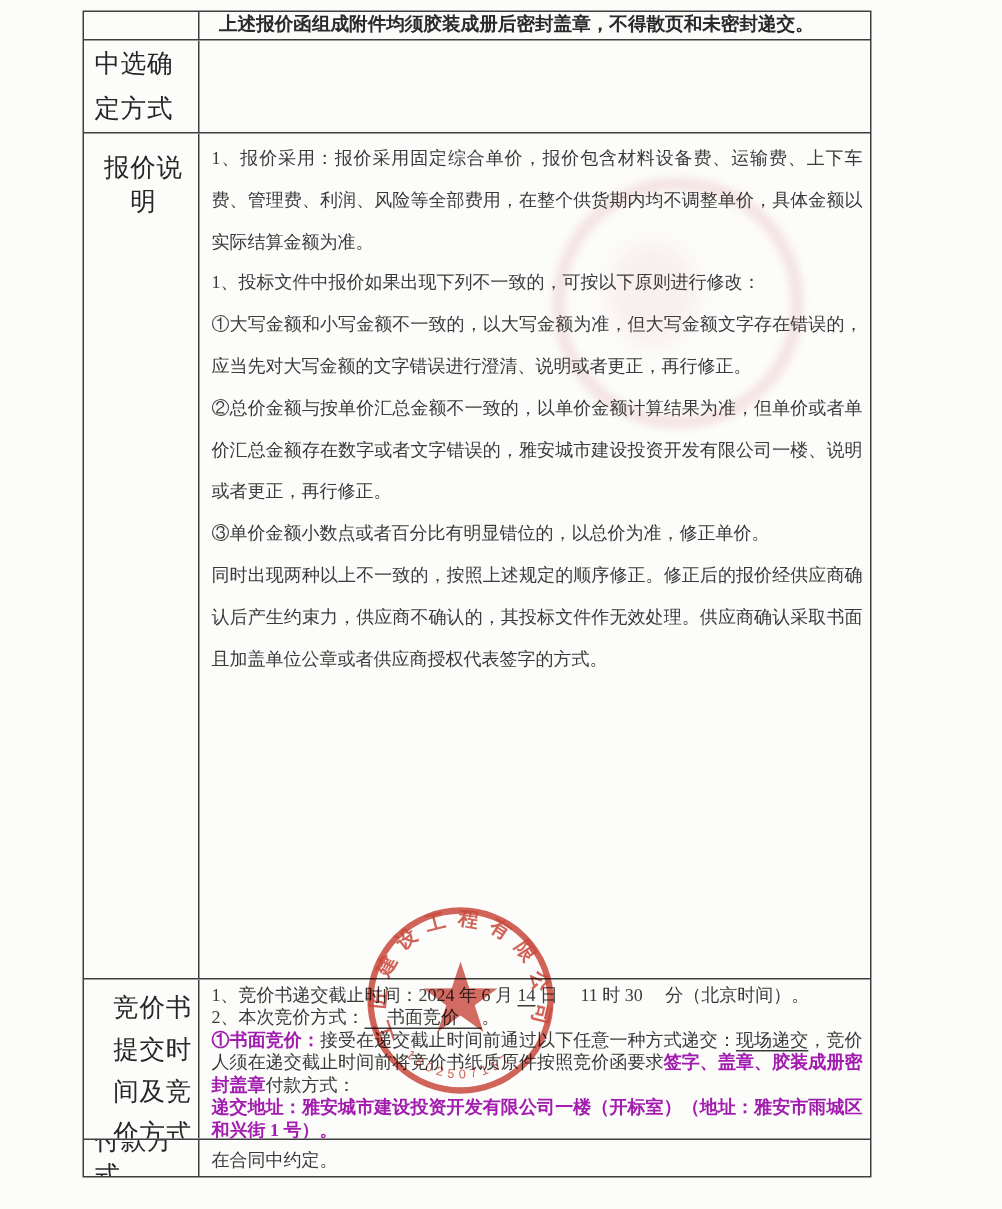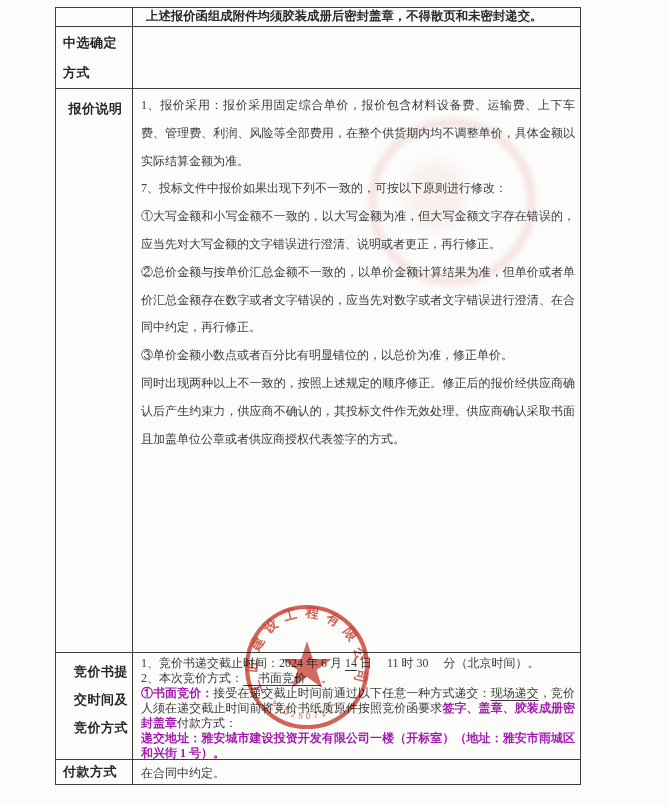--- a/index.html
+++ b/index.html
@@ -15,21 +15,21 @@
   .doc-table{
     position:absolute;left:55px;top:7px;width:524px;
     border:1.6px solid #3e3e3e;
     background:transparent;
   }
   .row{display:flex;box-sizing:border-box;overflow:hidden;}
   .row + .row{border-top:1.6px solid #3e3e3e;}
   .label-cell{
     flex:0 0 77px;width:77px;box-sizing:border-box;
     border-right:1.6px solid #3e3e3e;
-    font-weight:bold;font-size:13px;color:#262626;
+    font-weight:normal;font-size:17px;color:#262626;
     padding:0 4px 0 7px;letter-spacing:.5px;
   }
   .content-cell{
     flex:1;box-sizing:border-box;min-width:0;
     padding:0 5px 0 8px;
     font-size:12px;line-height:16px;color:#3a3a3a;
     text-align:justify;
   }
   .content-cell p{margin:0;padding:0;}
   
@@ -91,23 +91,23 @@
     </div>
 
     <div class="row r2">
       <div class="label-cell">中选确定方式</div>
     </div>
 
     <div class="row r3">
       <div class="label-cell">报价说明</div>
       <div class="content-cell">
         <p>1、报价采用：报价采用固定综合单价，报价包含材料设备费、运输费、上下车费、管理费、利润、风险等全部费用，在整个供货期内均不调整单价，具体金额以实际结算金额为准。</p>
-        <p>7、投标文件中报价如果出现下列不一致的，可按以下原则进行修改：</p>
+        <p>1、投标文件中报价如果出现下列不一致的，可按以下原则进行修改：</p>
         <p>①大写金额和小写金额不一致的，以大写金额为准，但大写金额文字存在错误的，应当先对大写金额的文字错误进行澄清、说明或者更正，再行修正。</p>
-        <p>②总价金额与按单价汇总金额不一致的，以单价金额计算结果为准，但单价或者单价汇总金额存在数字或者文字错误的，应当先对数字或者文字错误进行澄清、在合同中约定，再行修正。</p>
+        <p>②总价金额与按单价汇总金额不一致的，以单价金额计算结果为准，但单价或者单价汇总金额存在数字或者文字错误的，雅安城市建设投资开发有限公司一楼、说明或者更正，再行修正。</p>
         <p>③单价金额小数点或者百分比有明显错位的，以总价为准，修正单价。</p>
         <p>同时出现两种以上不一致的，按照上述规定的顺序修正。修正后的报价经供应商确认后产生约束力，供应商不确认的，其投标文件作无效处理。供应商确认采取书面且加盖单位公章或者供应商授权代表签字的方式。</p>
       </div>
     </div>
 
     <div class="row r4">
       <div class="label-cell">竞价书提交时间及竞价方式</div>
       <div class="content-cell">
         <p><span>1、竞价书递交截止时间：2024 年 6 月 </span><span class="u">14</span><span> 日　 11 时 30 　分（北京时间）。</span></p>
         <p><span>2、本次竞价方式：</span><span class="u">　 书面竞价 　</span><span>。</span></p>

